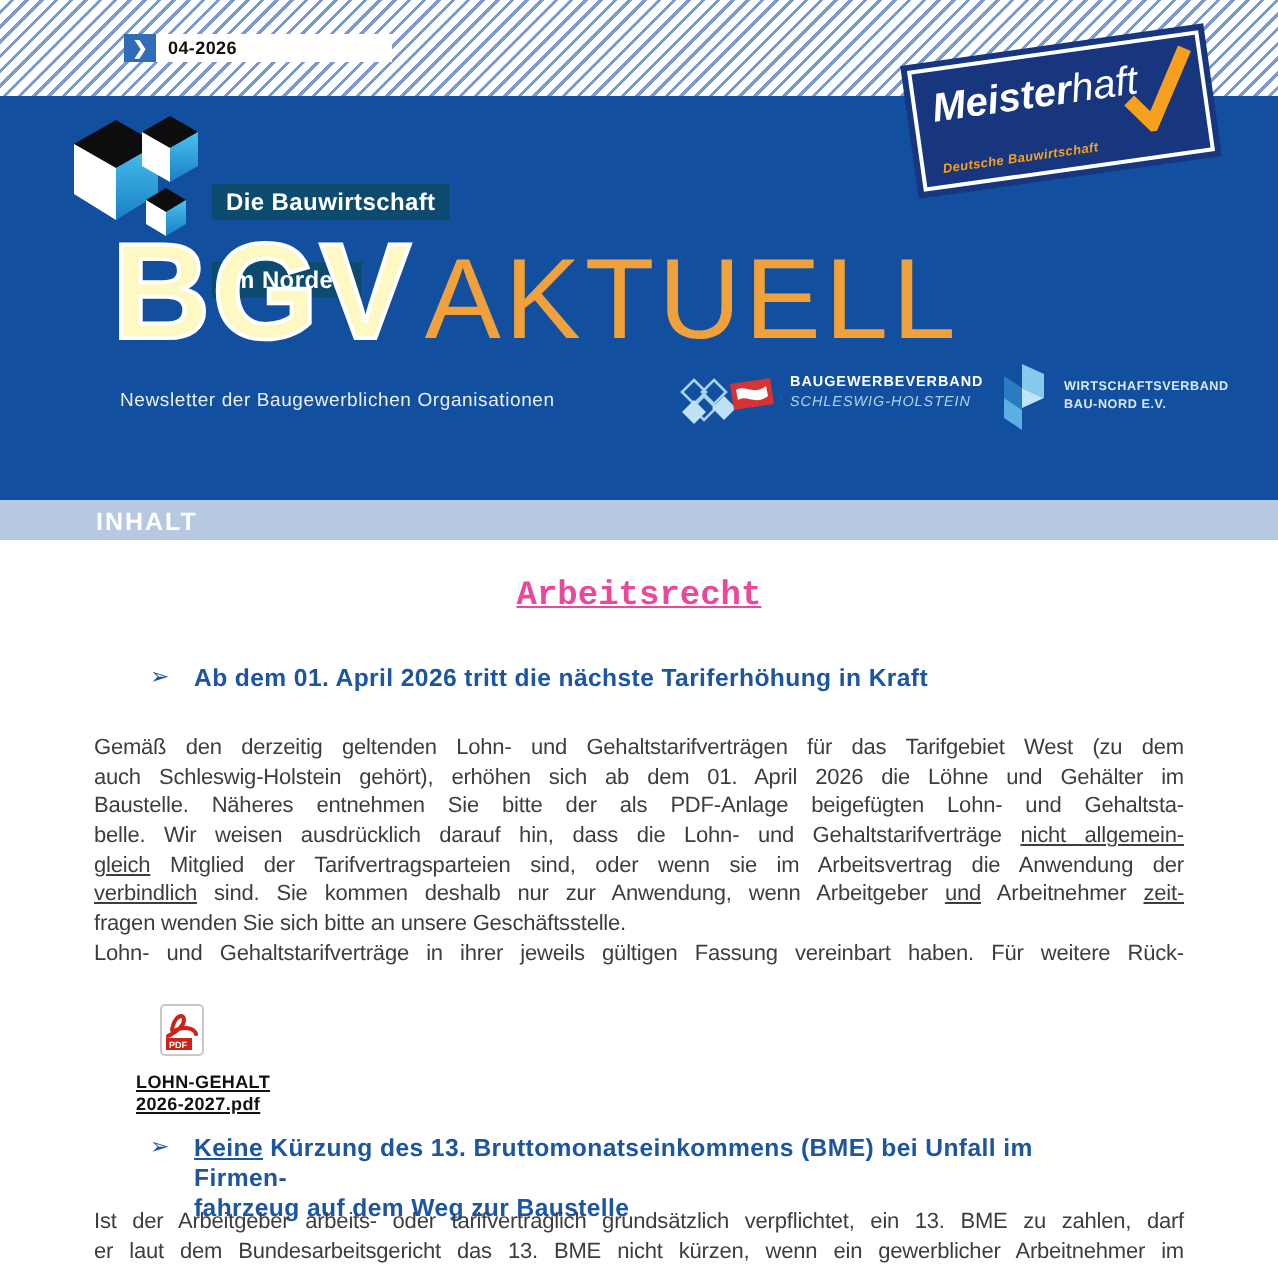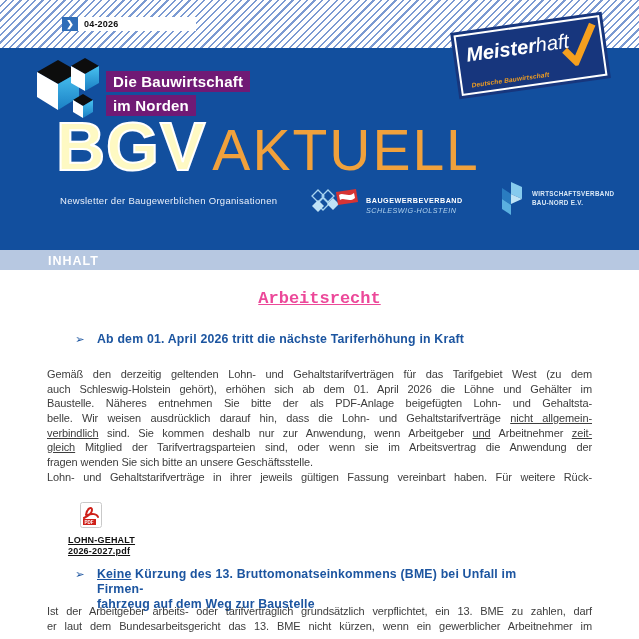--- a/index.html
+++ b/index.html
@@ -12,27 +12,27 @@
   .issue{position:absolute;left:62px;top:17px;height:14px;display:flex;z-index:3;}
   .issue-arrow{width:16px;height:14px;background:#2f6db8;color:#ffffff;font-size:9px;font-weight:bold;
                display:flex;align-items:center;justify-content:center;}
   .issue-label{width:112px;height:14px;background:#ffffff;color:#111111;font-size:9px;font-weight:bold;
                line-height:14px;padding-left:6px;letter-spacing:0.2px;}
 
   
   .band{position:absolute;left:0;top:48px;width:639px;height:202px;background:#124f9e;}
   .cubes{position:absolute;left:33px;top:10px;}
   .badges{position:absolute;left:106px;top:23px;}
-  .badge{display:table;background:#701a75;color:#ffffff;font-size:15px;font-weight:bold;
-         padding:2px 7px;margin-bottom:3px;letter-spacing:0.2px;}
+  .badge{display:table;background:#0c4a6e;color:#ffffff;font-size:12px;font-weight:bold;
+         padding:2px 7px;margin-bottom:3px;letter-spacing:0.2px;margin-top:21px;}
   .bgv-title{position:absolute;left:56px;top:68px;white-space:nowrap;line-height:60px;}
   .bgv-bold{font-size:68px;font-weight:bold;color:#fef9c3;letter-spacing:1px;-webkit-text-stroke:2px #ffffff;}
   .bgv-light{font-size:57px;font-weight:400;color:#f0a13c;letter-spacing:2px;margin-left:6px;text-align:right;}
   .subtitle{position:absolute;left:60px;top:147px;color:#e9effa;font-size:9.5px;letter-spacing:0.3px;}
-  .partner1{position:absolute;left:310px;top:138px;display:flex;align-items:flex-end;}
+  .partner1{position:absolute;left:339px;top:138px;display:flex;align-items:flex-start;}
   .partner2{position:absolute;left:499px;top:134px;display:flex;align-items:center;}
   .p-text{margin-left:6px;}
   .p1-l1{color:#ffffff;font-size:7.2px;font-weight:bold;letter-spacing:0.5px;line-height:10px;}
   .p1-l2{color:#b0d2ee;font-size:7.2px;letter-spacing:0.5px;line-height:10px;font-style:italic;}
   .p2-l1,.p2-l2{color:#d9e8f6;font-size:6.3px;font-weight:bold;letter-spacing:0.3px;line-height:8.5px;}
 
   
   .meister{position:absolute;left:457px;top:25px;width:143px;height:57px;z-index:5;
            background:#17367d;border:2px solid #ffffff;box-shadow:0 0 0 3px #17367d;
            transform:rotate(-8deg);}
@@ -171,22 +171,22 @@
   <div class="item-head item1">
     <span class="bullet">➢</span>
     <div class="head-text">Ab dem 01. April 2026 tritt die nächste Tariferhöhung in Kraft</div>
   </div>
 
   <div class="para p1">
       <div class="tline fill"><span>Gemäß den derzeitig geltenden Lohn- und Gehaltstarifverträgen für das Tarifgebiet West (zu dem</span></div>
       <div class="tline fill"><span>auch Schleswig-Holstein gehört), erhöhen sich ab dem 01. April 2026 die Löhne und Gehälter im</span></div>
       <div class="tline fill"><span>Baustelle. Näheres entnehmen Sie bitte der als PDF-Anlage beigefügten Lohn- und Gehaltsta-</span></div>
       <div class="tline fill"><span>belle. Wir weisen ausdrücklich darauf hin, dass die Lohn- und Gehaltstarifverträge </span><span class="u">nicht allgemein-</span></div>
+      <div class="tline fill"><span class="u">gleich</span><span> Mitglied der Tarifvertragsparteien sind, oder wenn sie im Arbeitsvertrag die Anwendung der</span></div>
       <div class="tline fill"><span class="u">verbindlich</span><span> sind. Sie kommen deshalb nur zur Anwendung, wenn Arbeitgeber </span><span class="u">und</span><span> Arbeitnehmer </span><span class="u">zeit-</span></div>
-      <div class="tline fill"><span class="u">gleich</span><span> Mitglied der Tarifvertragsparteien sind, oder wenn sie im Arbeitsvertrag die Anwendung der</span></div>
       <div class="tline"><span>fragen wenden Sie sich bitte an unsere Geschäftsstelle.</span></div>
       <div class="tline fill"><span>Lohn- und Gehaltstarifverträge in ihrer jeweils gültigen Fassung vereinbart haben. Für weitere Rück-</span></div>
     </div>
 
   <div class="attach">
     <svg class="attach-icon" width="22" height="26" viewBox="0 0 22 26">
       <rect x="0.5" y="0.5" width="21" height="25" rx="2" fill="#ffffff" stroke="#c9c9c9"></rect>
       <path d="M6,13 C7,6 12,4 12,8 C12,12 6,15 4,16 M8,13 C12,11 17,12 18,15" fill="none" stroke="#cf2019" stroke-width="2" stroke-linecap="round"></path>
       <rect x="3" y="17" width="13" height="6" fill="#cf2019"></rect>
       <text x="4.5" y="21.8" font-size="4.5" fill="#ffffff" font-family="Liberation Sans, sans-serif" font-weight="bold">PDF</text>

